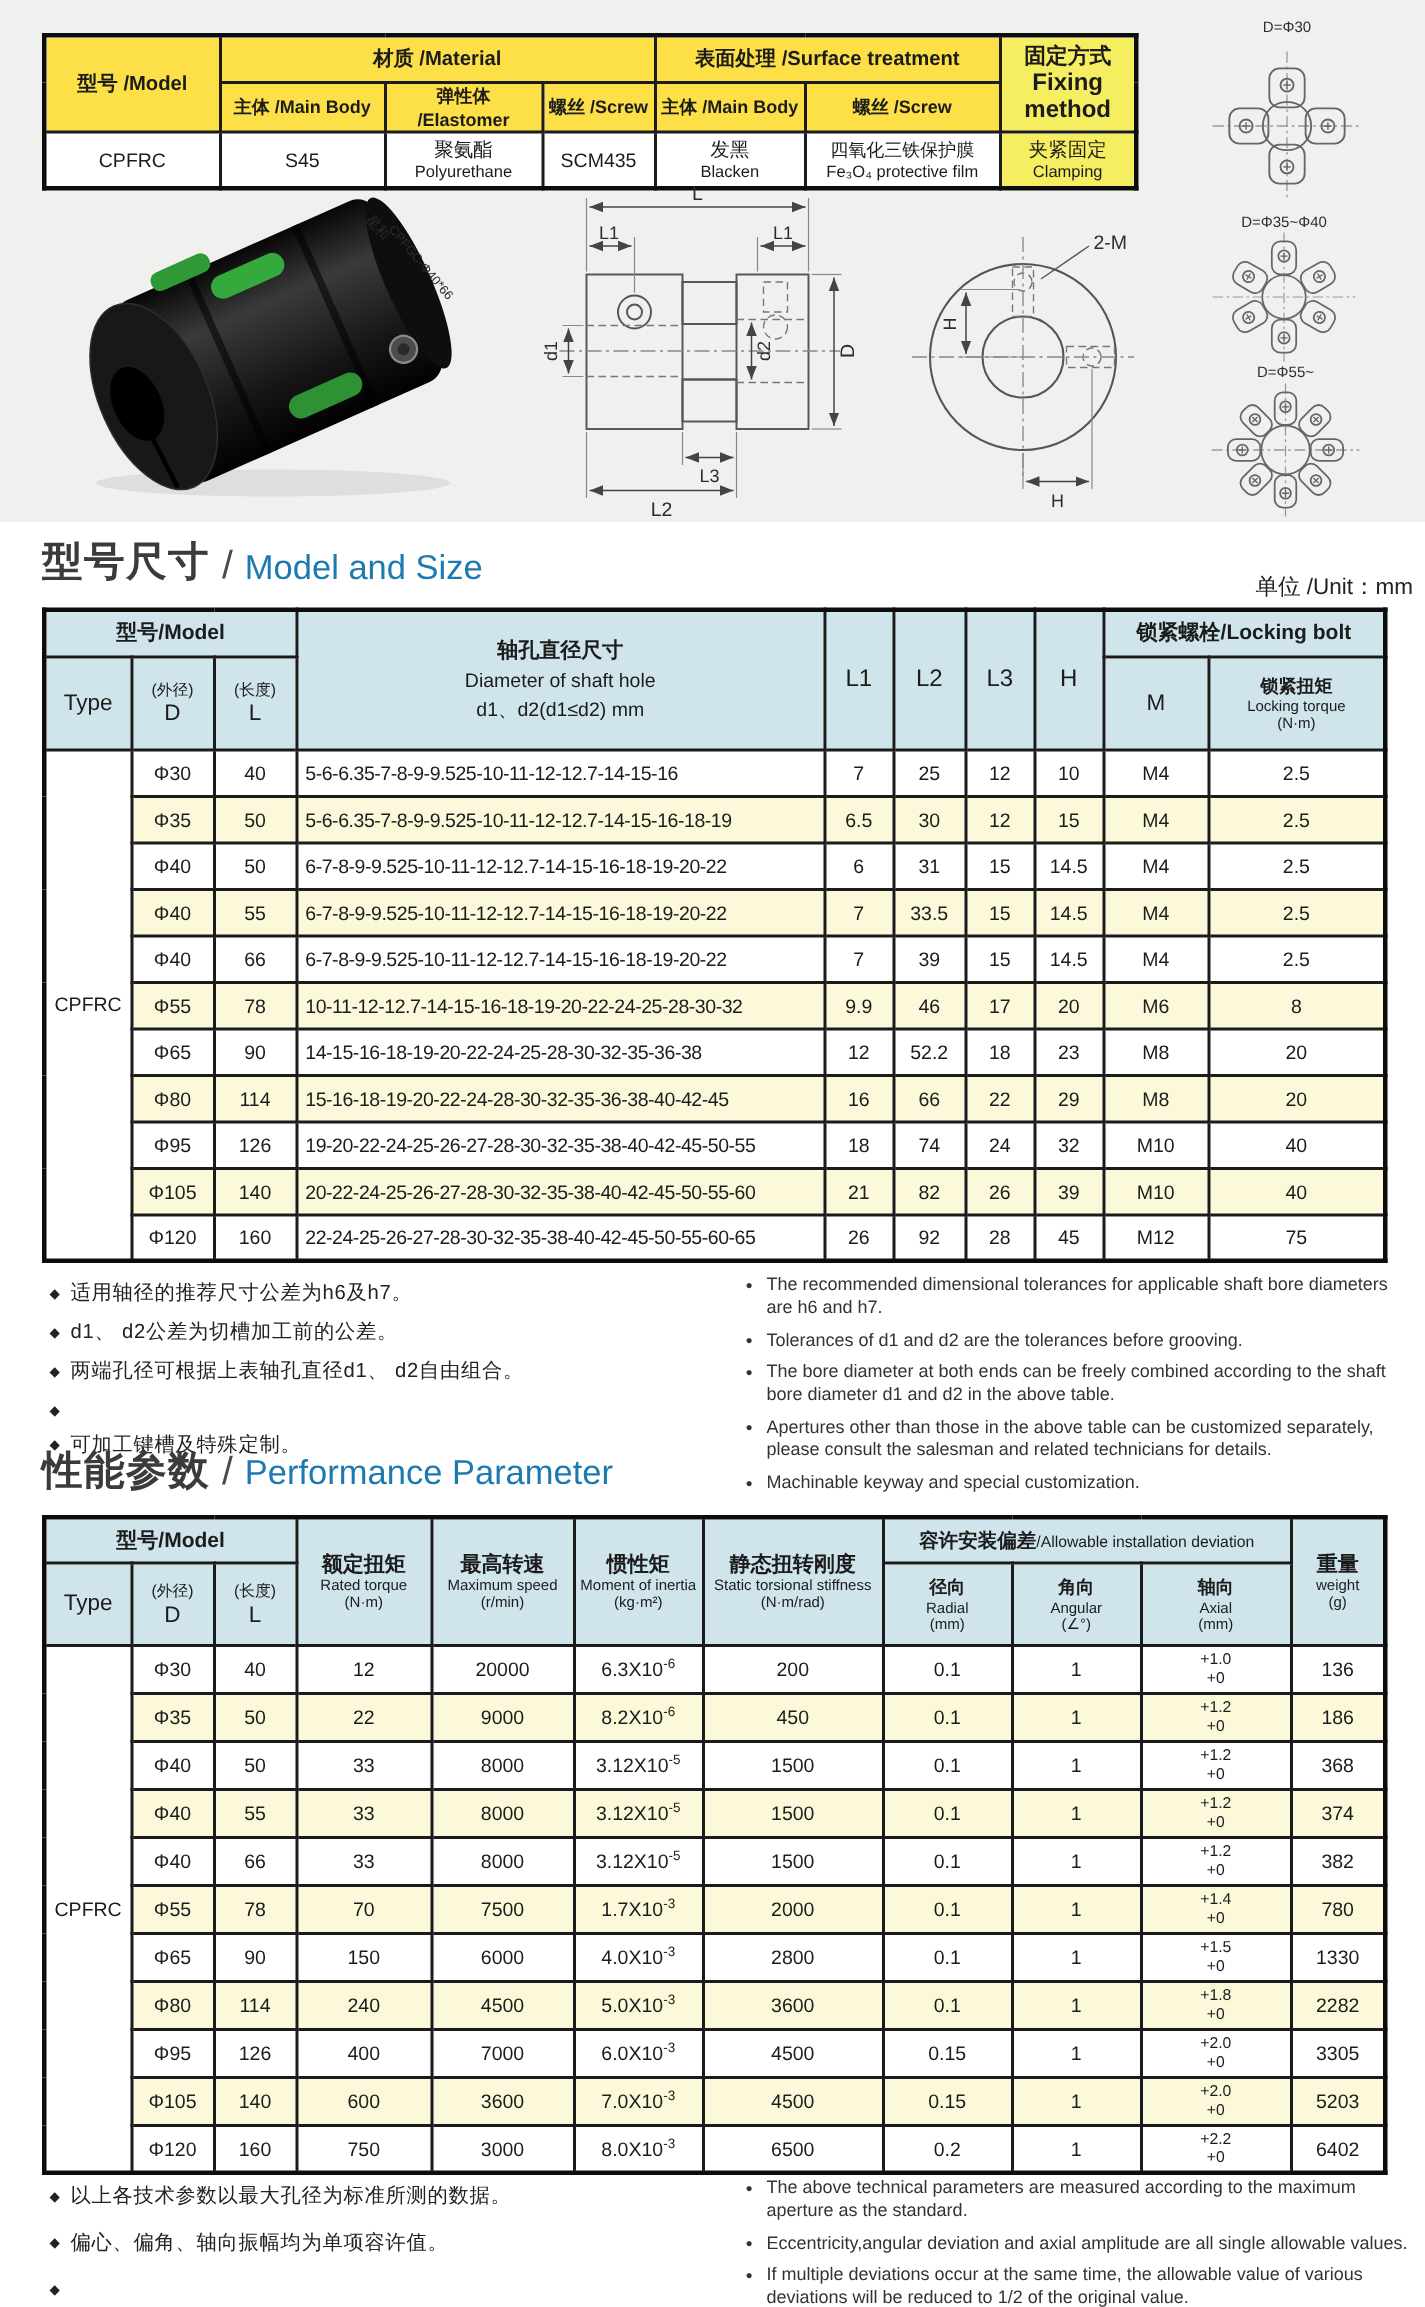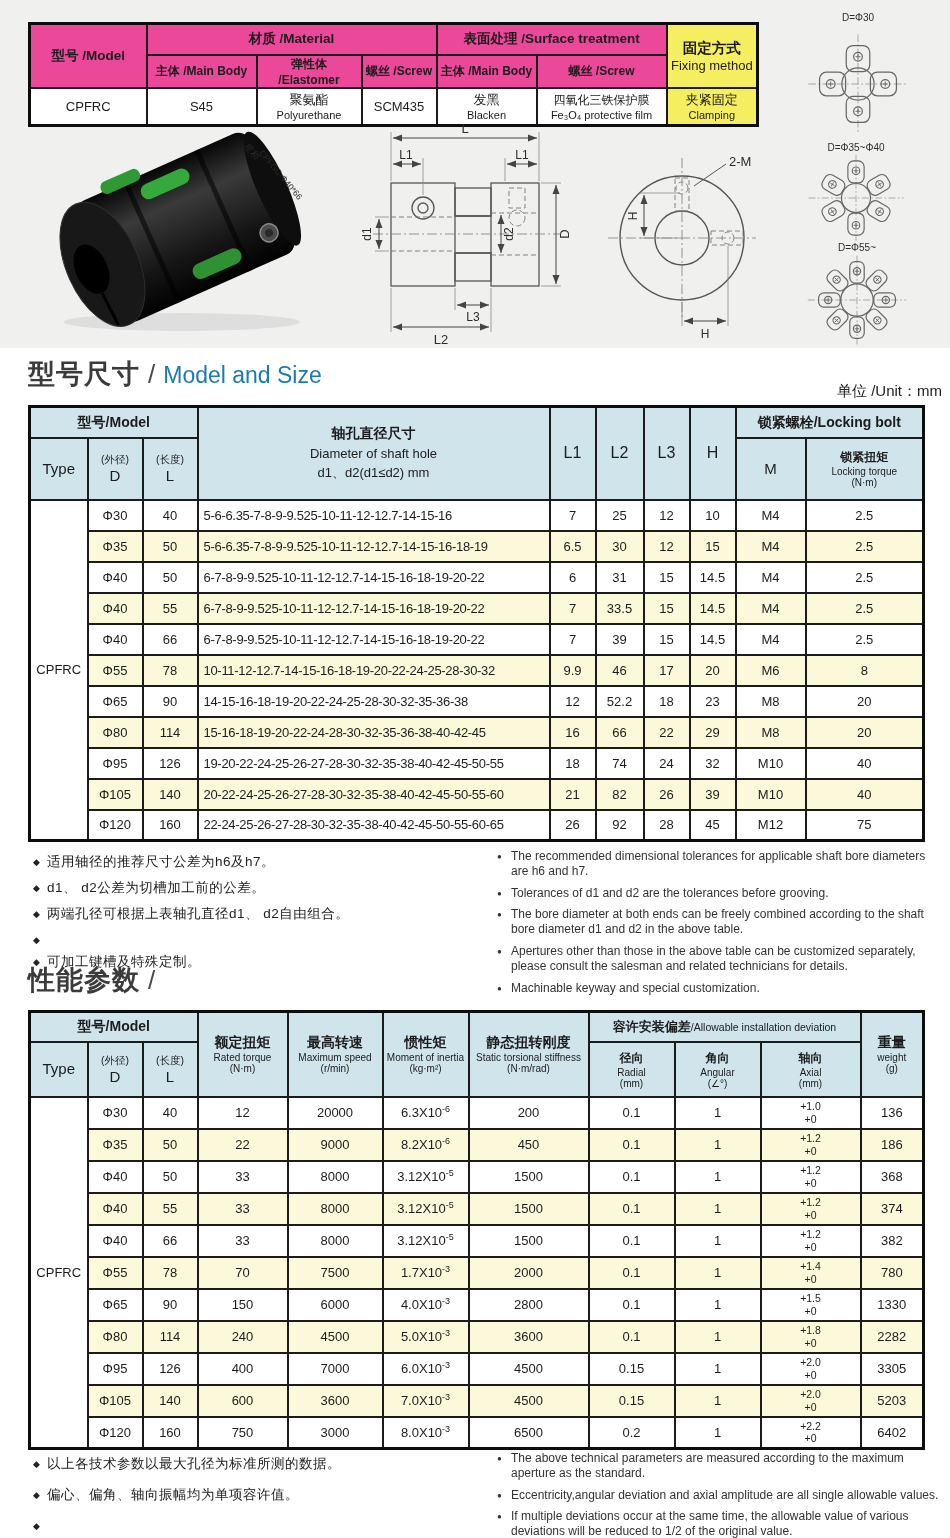--- a/index.html
+++ b/index.html
@@ -6,34 +6,34 @@
   html,body { background:#fff; }
   body { width:950px; height:1538px; font-family:"Liberation Sans","DejaVu Sans",sans-serif; color:#1c1c1c; position:relative; }
   .page { position:relative; width:950px; height:1538px; overflow:hidden; background:#fff; }
   .top-band { position:absolute; left:0; top:0; width:950px; height:348px; background:#f0f1ef; }
 
   table { border-collapse:collapse; table-layout:fixed; background:#fff; }
   th, td { border:2px solid #1b1b1b; text-align:center; vertical-align:middle; padding:0 2px; overflow:hidden; }
 
   
   .spec-table { position:absolute; left:28px; top:22px; width:728px; border:3px solid #0d0d0d; }
-  .spec-table th { background:#ec4899; font-weight:bold; font-size:13.5px; }
+  .spec-table th { background:#fde047; font-weight:bold; font-size:13.5px; }
   .spec-table .sub { font-size:12px; }
   .spec-table .sr1 { height:31px; } .spec-table .sr2 { height:29px; } .spec-table .sr3 { height:38px; }
   .spec-table td { font-size:13px; background:#fff; }
   .yellow { background:#f6ee61 !important; }
-  .fx-cn { font-size:14.5px; font-weight:bold; } .fx-en { font-size:13px; font-weight:normal; }
+  .fx-cn { font-size:14.5px; font-weight:bold; } .fx-en { font-size:16px; font-weight:bold; }
   .c2 { font-size:11px; }
 
   
   .section-title { position:absolute; display:flex; align-items:baseline; gap:8px; }
   .section-title .cn { font-size:27px; font-weight:bold; color:#3b3b3b; letter-spacing:1px; }
   .section-title .sl { font-size:26px; color:#4a4a4a; font-weight:normal; }
   .section-title .en { font-size:23px; color:#1d7ab0; }
-  .size-title { left:28px; top:356px; }
+  .size-title { left:28px; top:356px;align-items:flex-end; }
   .perf-title { left:28px; top:962px; }
   .unit-label { position:absolute; left:640px; top:382px; width:302px; text-align:right; font-size:15px; color:#222; }
 
   
   .data-table { position:absolute; border:3px solid #0d0d0d; width:894px; }
   .data-table thead th { background:#cfe4eb; font-weight:normal; }
   .hb { font-size:14px; font-weight:bold; }
   .hm { font-size:13px; font-weight:normal; margin-top:3px; }
   .hs { font-size:10.5px; } .hl { font-size:15px; }
   .he { font-size:10px; font-weight:normal; }
@@ -537,20 +537,21 @@
       </div>
       <div class="note-item">
         <span class="bullet">●</span>
         <span>Machinable keyway and special customization.</span>
       </div>
     </div>
 
   <div class="section-title perf-title">
     <span class="cn">性能参数</span>
     <span class="sl">/</span>
+    <span class="en">Performance Parameter</span>
   </div>
 
   <table class="data-table perf-table">
     <colgroup>
         <col style="width:58px">
         <col style="width:55px">
         <col style="width:55px">
         <col style="width:90px">
         <col style="width:95px">
         <col style="width:86px">

